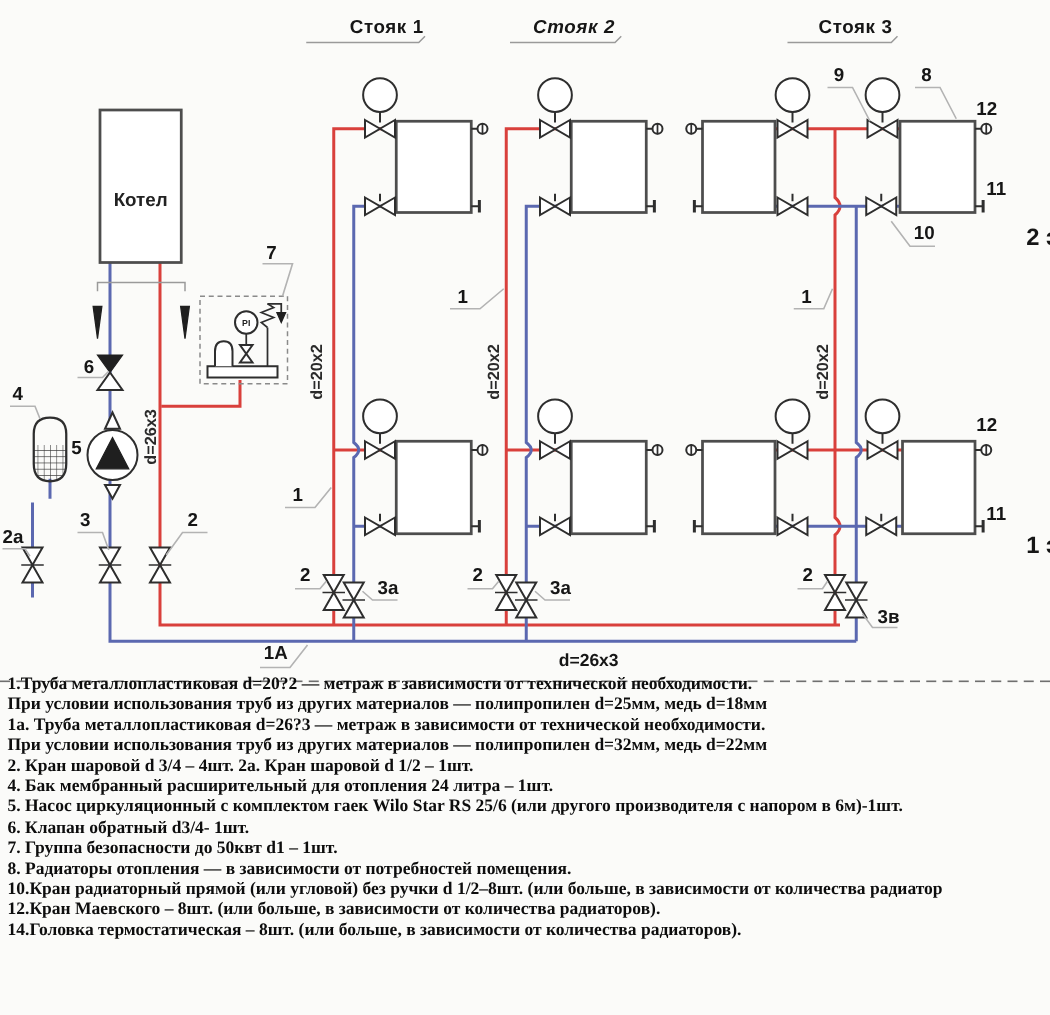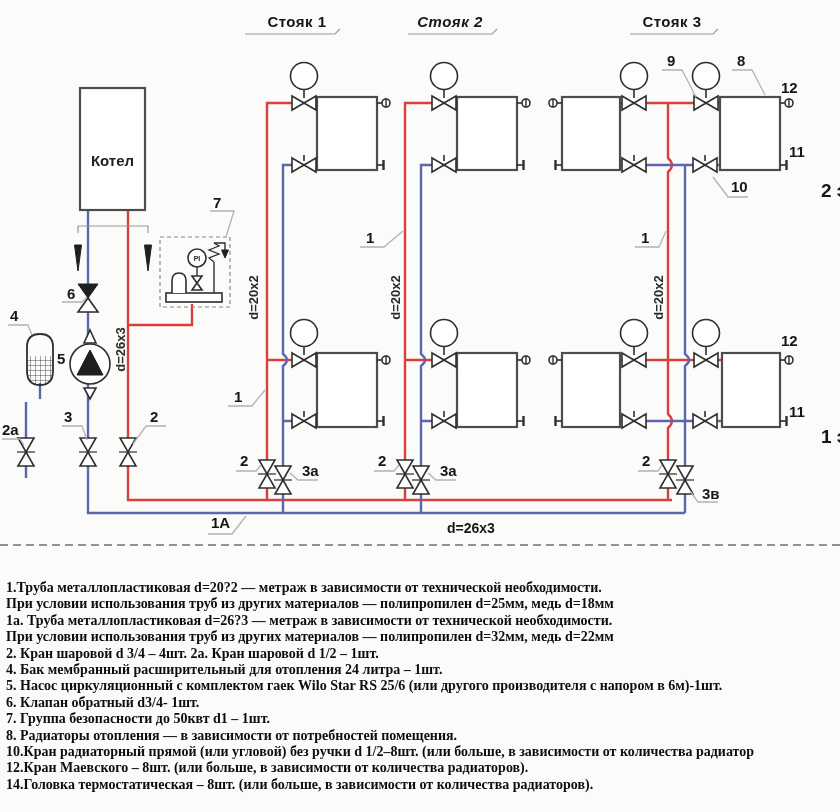--- a/index.html
+++ b/index.html
@@ -13,25 +13,25 @@
   .p-blue{stroke:var(--return,#5b68b0);stroke-width:2.4;fill:none;}
   .sym{stroke:#2e2e2e;stroke-width:1.6;fill:#fff;}
   .sym-fill{fill:#1f1f1f;stroke:#1f1f1f;stroke-width:1;}
   .rad{stroke:#4d4d4d;stroke-width:2.2;fill:#fff;}
   .leader{stroke:#b3b3b3;stroke-width:1.3;fill:none;}
   .uline{stroke:#9a9a9a;stroke-width:1.2;fill:none;}
   .dashbox{stroke:#8a8a8a;stroke-width:1.2;fill:none;stroke-dasharray:4 3;}
   .sep{stroke:#6f6f6f;stroke-width:1.4;stroke-dasharray:8 5;}
   .lbl{position:absolute;font-weight:bold;font-size:15px;color:#161616;white-space:nowrap;}
   .lbl-sm{position:absolute;font-weight:bold;font-size:19px;color:#161616;white-space:nowrap;margin-left:32px;}
-  .title{position:absolute;font-weight:bold;font-size:15px;color:#161616;text-align:center;width:84px;letter-spacing:0.5px;}
+  .title{position:absolute;font-weight:bold;font-size:15px;color:#161616;text-align:right;width:84px;letter-spacing:0.5px;}
   .rot{position:absolute;width:60px;text-align:center;font-weight:bold;font-size:13px;color:#2a2a2a;transform:rotate(-90deg);white-space:nowrap;}
   .boiler-lbl{position:absolute;left:80px;top:120px;width:65px;text-align:center;font-weight:bold;font-size:15px;color:#222;margin-top:32px;}
   .gauge-txt{font:bold 7px "Liberation Sans",sans-serif;fill:#222;}
-  .legend{position:absolute;left:0;top:580px;width:776px;overflow:hidden;}
+  .legend{position:absolute;left:0;top:540px;width:776px;overflow:hidden;}
   .legend div{
     padding-left:6px;font-family:"Liberation Serif",serif;font-weight:bold;
     font-size:14px;line-height:16.4px;color:#0d0d0d;white-space:nowrap;
   }
 </style>
 </head>
 <body>
 
 <div class="diagram">
 <svg width="840" height="546" viewBox="0 0 840 546">

